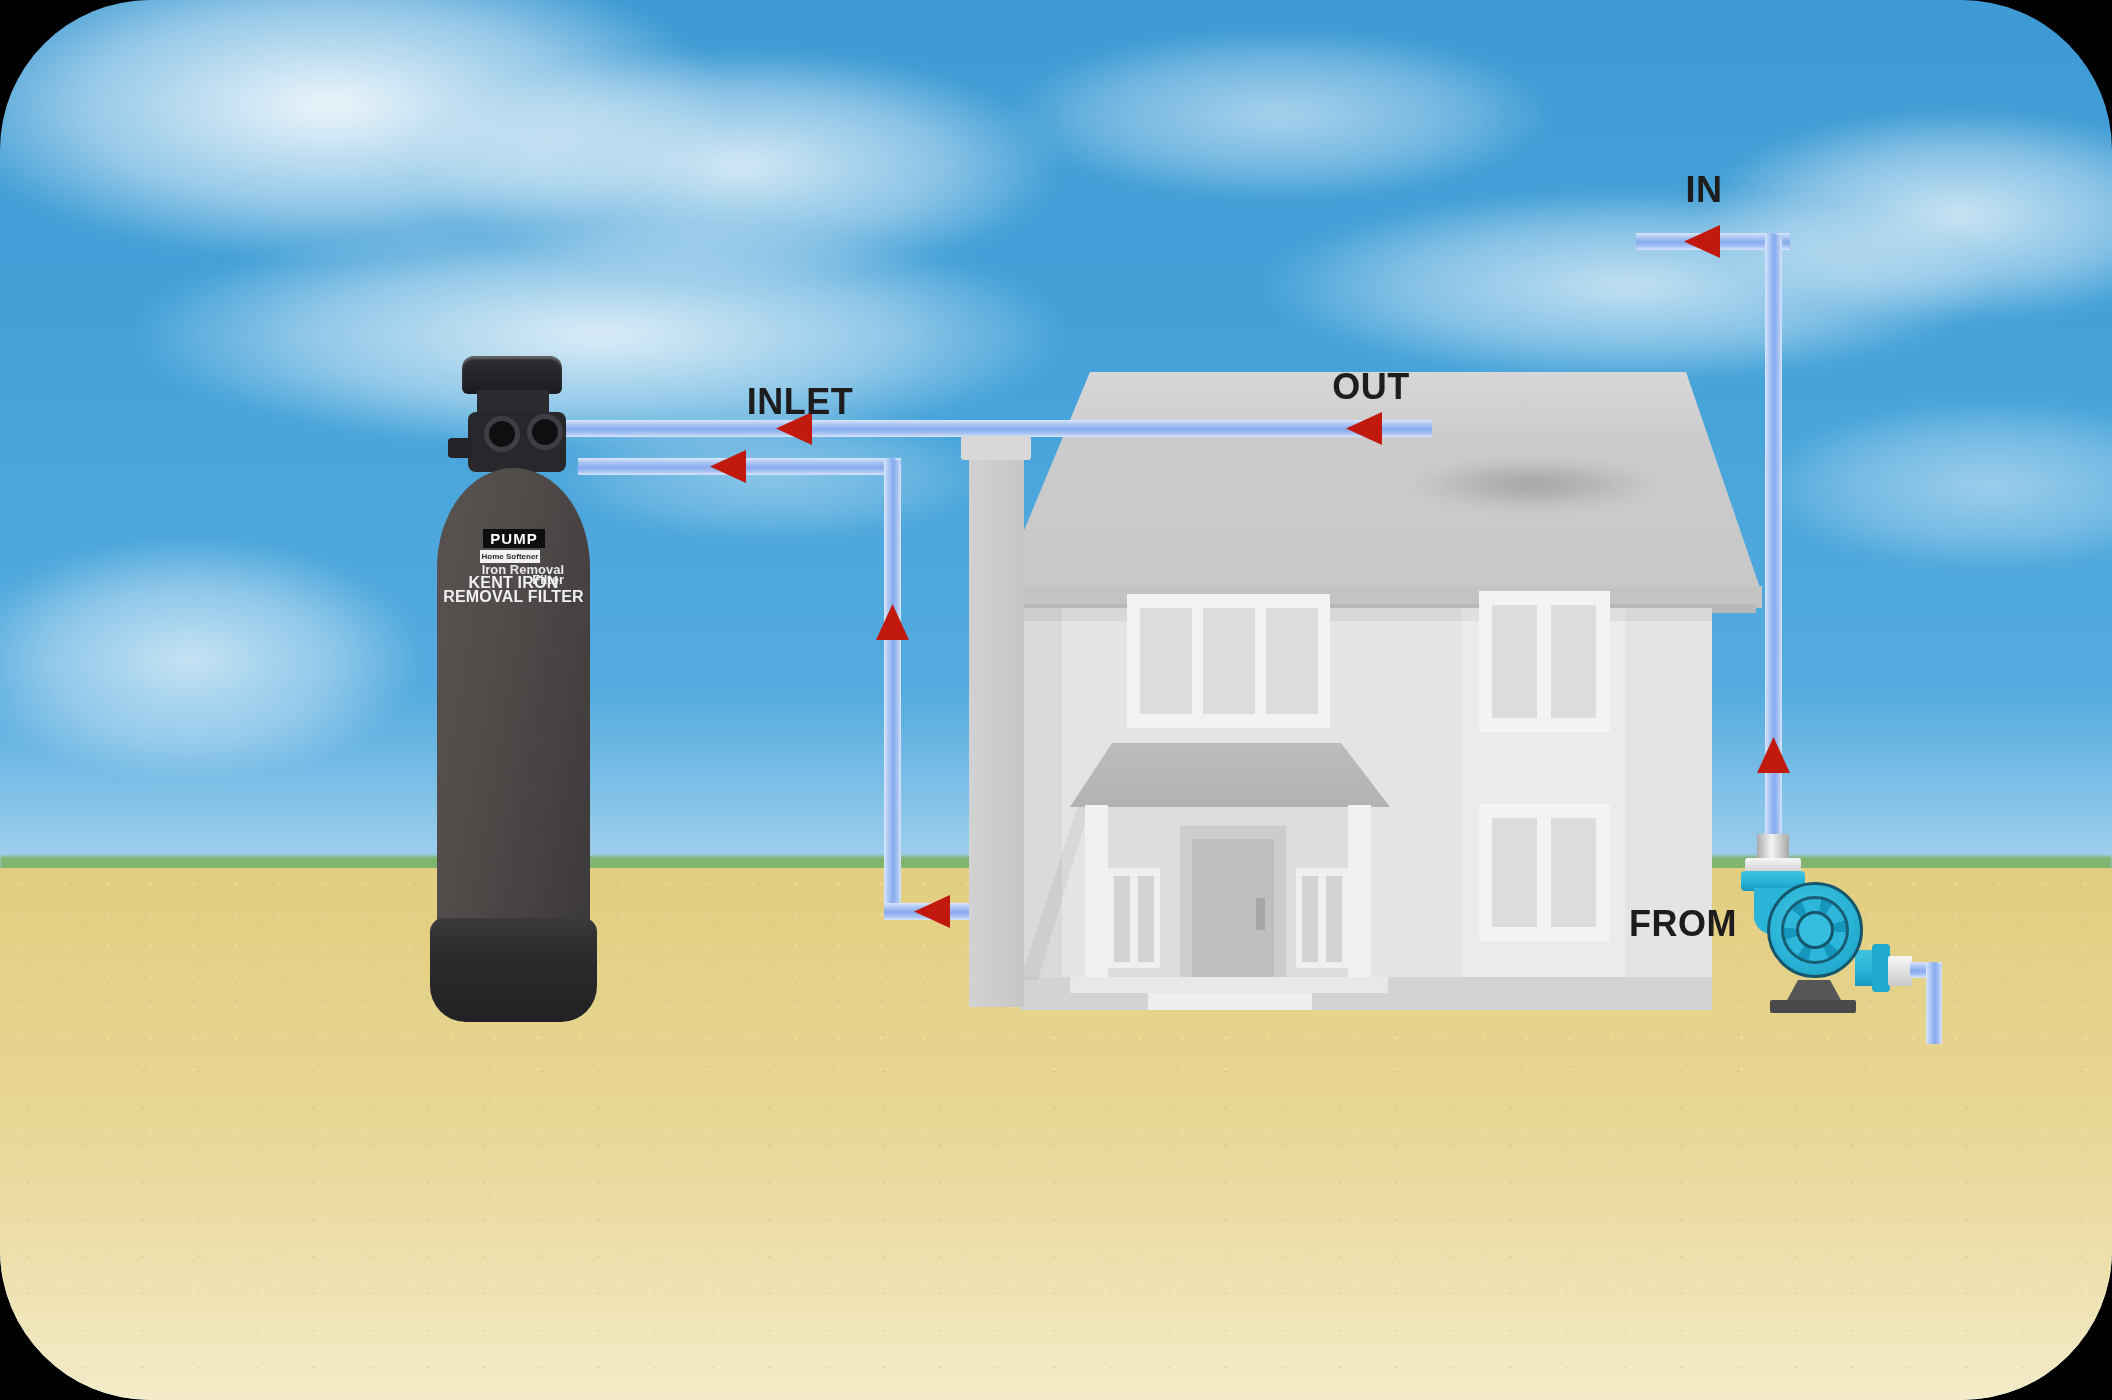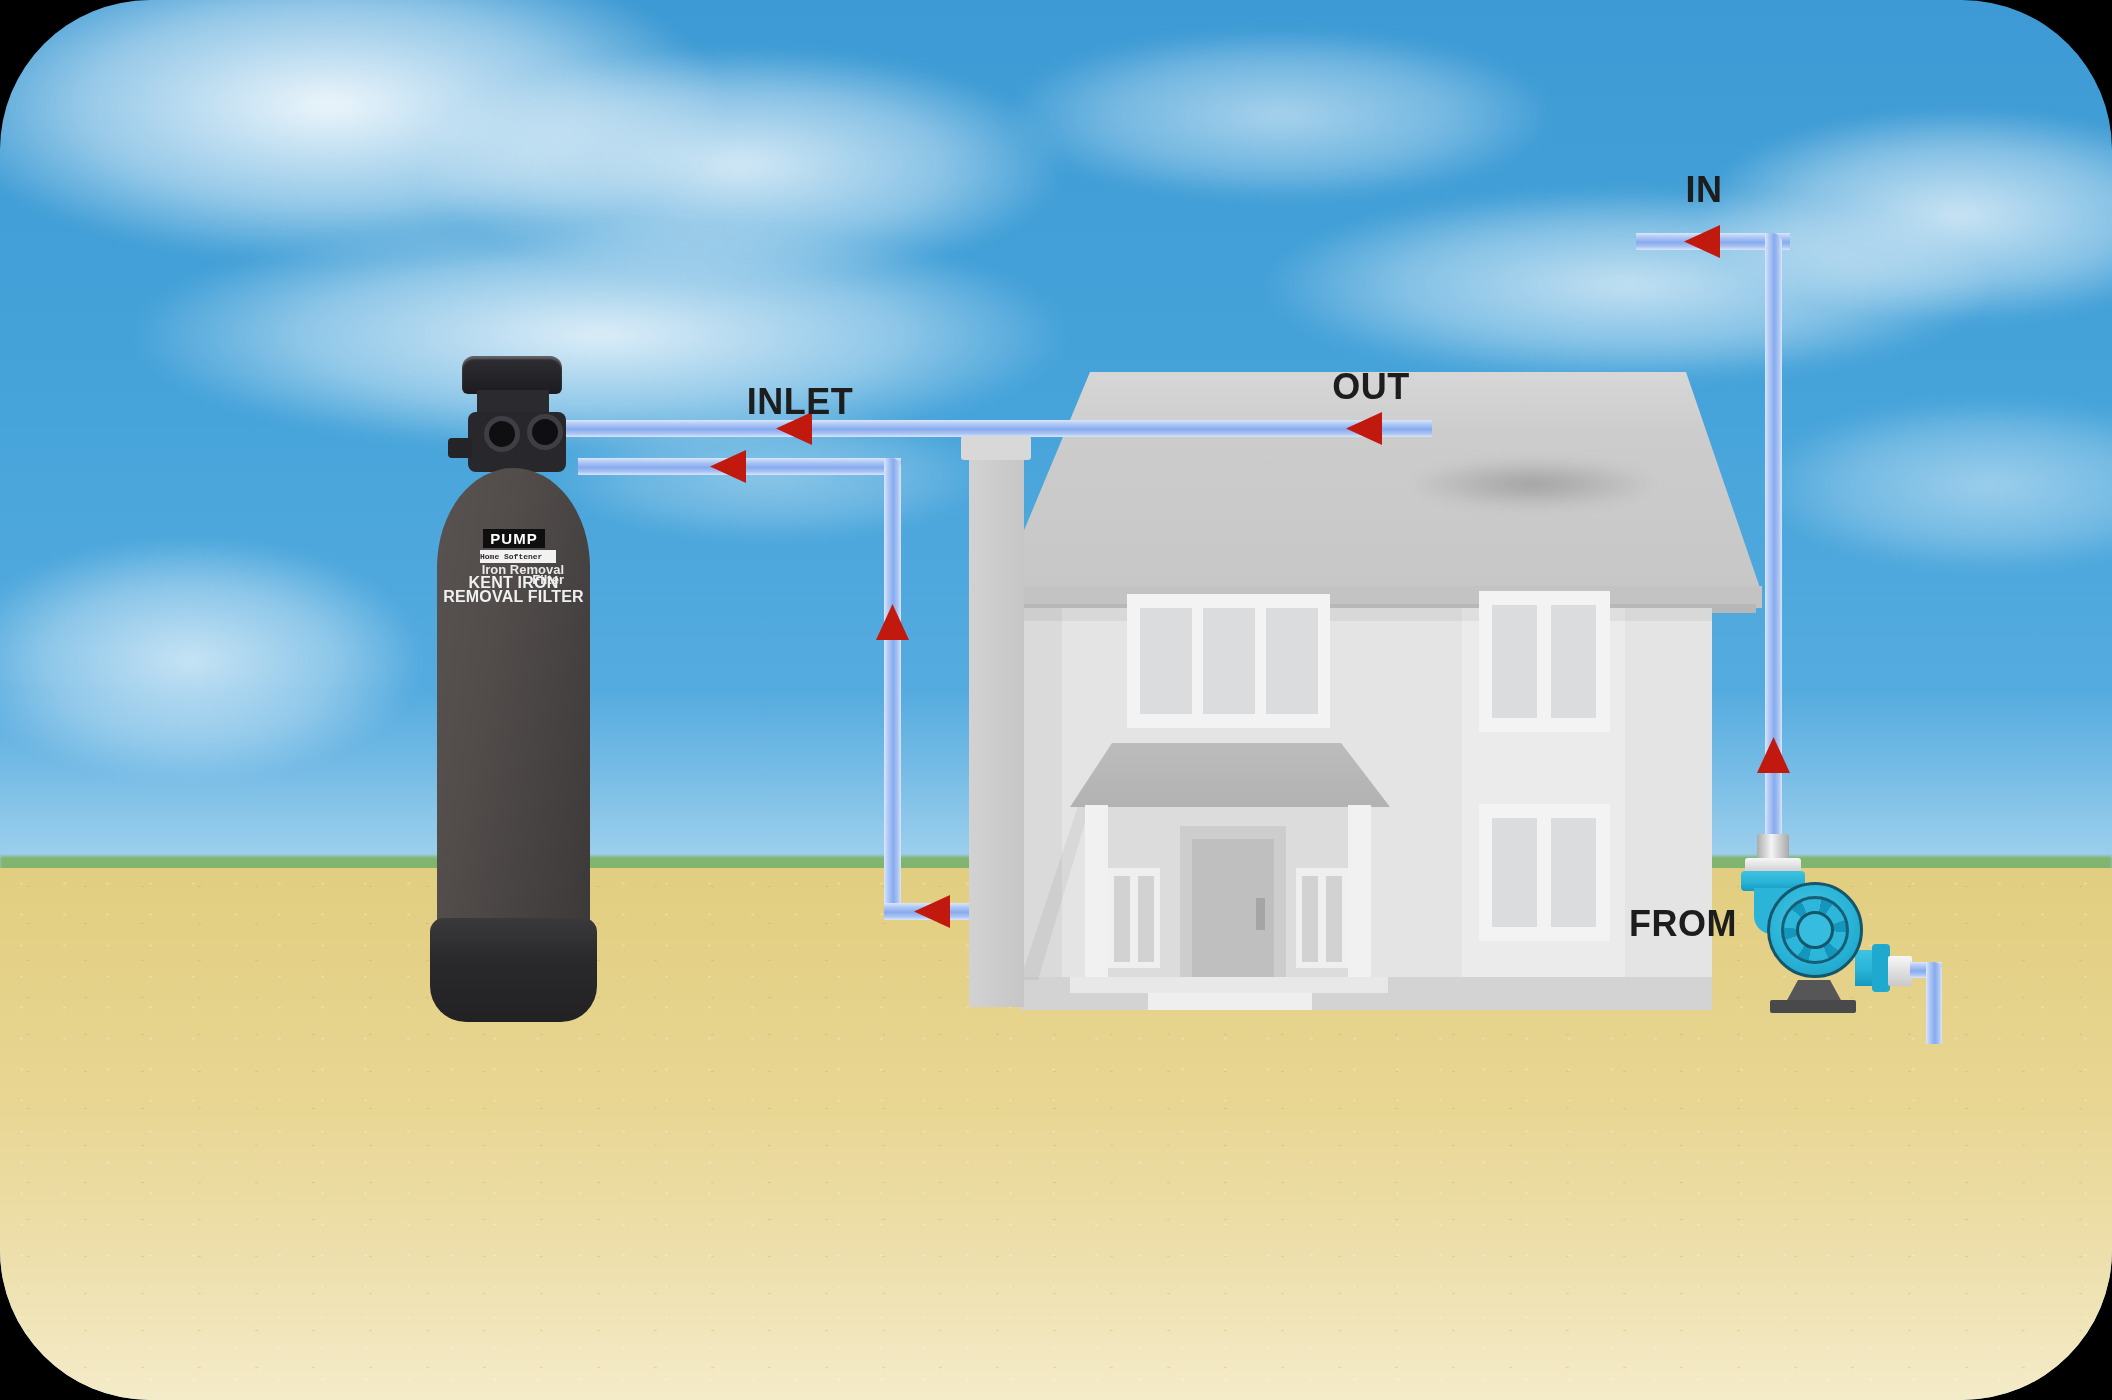--- a/index.html
+++ b/index.html
@@ -115,21 +115,21 @@
     <div style="position:absolute;left:484px;top:416px;width:26px;height:26px;background:#0f0f12;border:5px solid #3e3e44;border-radius:50%;"></div>
     <div style="position:absolute;left:527px;top:414px;width:26px;height:26px;background:#0f0f12;border:5px solid #3e3e44;border-radius:50%;"></div>
     <div style="position:absolute;left:448px;top:438px;width:24px;height:20px;background:#242428;border-radius:4px;"></div>
     <div style="position:absolute;left:437px;top:468px;width:153px;height:480px;
          border-radius:77px 77px 0 0 / 100px 100px 0 0;
          background:linear-gradient(100deg,#585350 0%,#524d4b 35%,#464241 70%,#3b3938 100%);"></div>
     <div style="position:absolute;left:430px;top:918px;width:167px;height:104px;background:linear-gradient(180deg,#3a393c 0%,#2a292c 40%,#222124 100%);border-radius:14px 14px 36px 36px;"></div>
     <div style="position:absolute;left:483px;top:529px;width:62px;height:19px;background:#0e0e0e;color:#fff;font-weight:700;font-size:15px;text-align:center;line-height:19px;letter-spacing:1px;">
       <span>PUMP</span>
     </div>
-    <div style="position:absolute;left:480px;top:550px;width:76px;height:13px;background:#f2f2f2;color:#2a2a2a;font-weight:700;font-size:8px;text-align:left;line-height:13px;font-family:Liberation Mono, monospace;">
+    <div style="position:absolute;left:480px;top:550px;width:60px;height:13px;background:#f2f2f2;color:#2a2a2a;font-weight:700;font-size:8px;text-align:center;line-height:13px;">
       <span>Home Softener</span>
     </div>
     <div style="position:absolute;left:464px;top:565px;width:100px;color:#e9e9e9;font-weight:700;font-size:13px;text-align:right;line-height:10px;">
       <span>Iron Removal Filter</span>
     </div>
     <div style="position:absolute;left:427px;top:576px;width:173px;color:#f0f0f0;font-weight:700;font-size:16px;text-align:center;line-height:14px;letter-spacing:.2px;">
       <span>KENT IRON REMOVAL FILTER</span>
     </div>
   </div>
 

